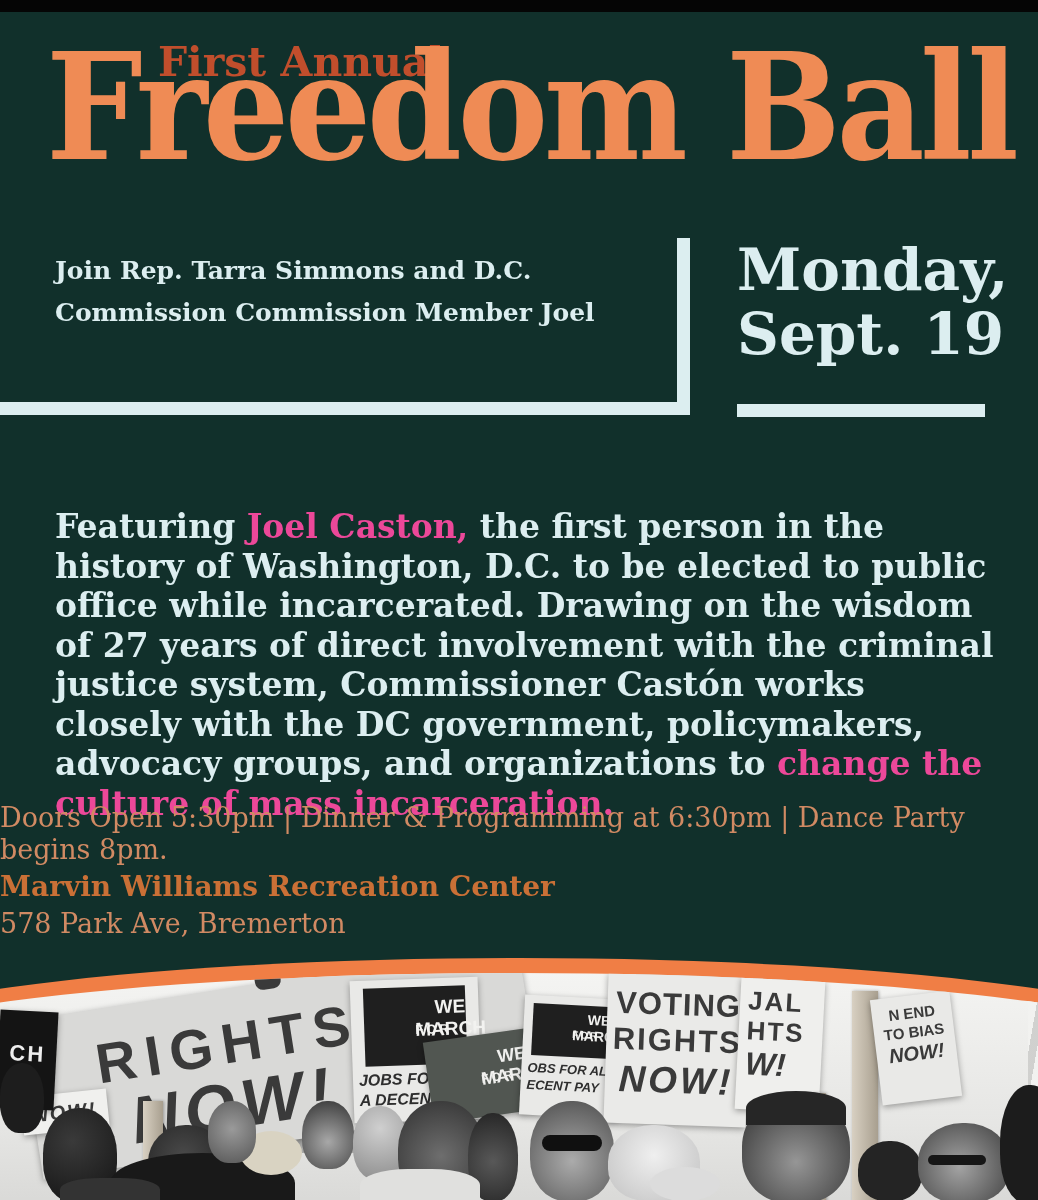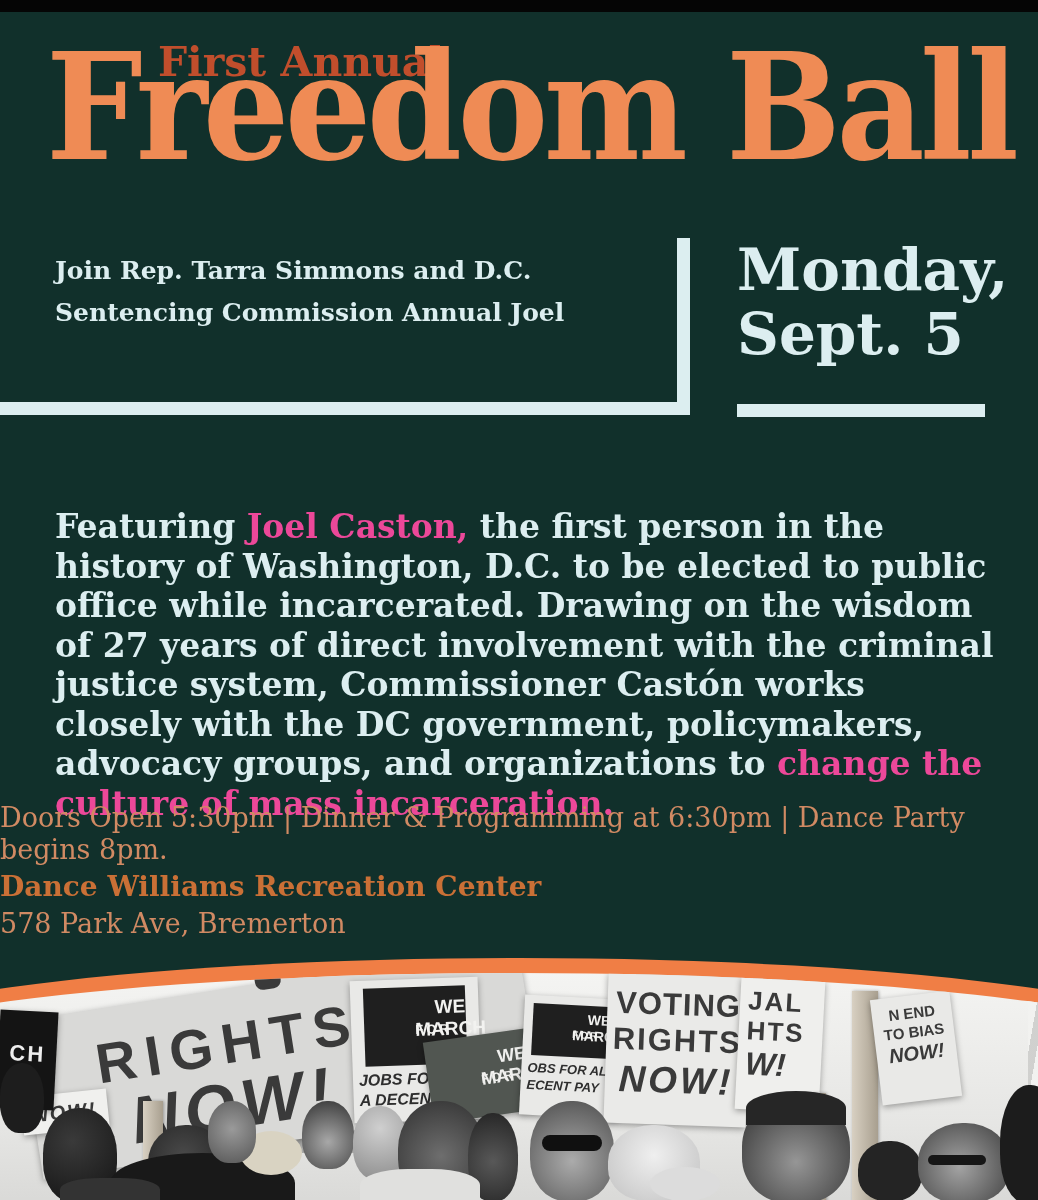--- a/index.html
+++ b/index.html
@@ -134,36 +134,36 @@
 
 <div class="poster">
 
   <div class="topbar"></div>
 
   <div class="eyebrow">First Annual</div>
   <div class="title">Freedom Ball</div>
 
   <div class="invite">
     <div>Join Rep. Tarra Simmons and D.C.</div>
-    <div>Sentencing Commission Annual Joel</div>
+    <div>Commission Commission Member Joel</div>
   </div>
   <div class="rule rule-v"></div>
   <div class="rule rule-h"></div>
 
   <div class="date">
     <div>Monday,</div>
-    <div>Sept. 5</div>
+    <div>Sept. 19</div>
   </div>
   <div class="rule date-underline"></div>
 
   <p class="featuring"><span>Featuring </span><span class="hl">Joel Caston,</span><span>  the first person in the history of Washington, D.C. to be elected to public office while incarcerated.  Drawing on the wisdom of 27 years of direct involvement with the criminal justice system, Commissioner Castón works closely with the DC government, policymakers, advocacy groups, and organizations to </span><span class="hl">change the culture of mass incarceration.</span></p>
 
   <div class="details">
     <div class="schedule">Doors Open 5:30pm | Dinner &amp; Programming at 6:30pm | Dance Party begins 8pm.</div>
-    <div class="venue">Dance Williams Recreation Center</div>
+    <div class="venue">Marvin Williams Recreation Center</div>
     <div class="address">578 Park Ave, Bremerton</div>
   </div>
 
   <div class="arc"></div>
 
   <div class="photo">
 
     <div class="bldg-right"></div>
     <div class="bldg-left"></div>
 

